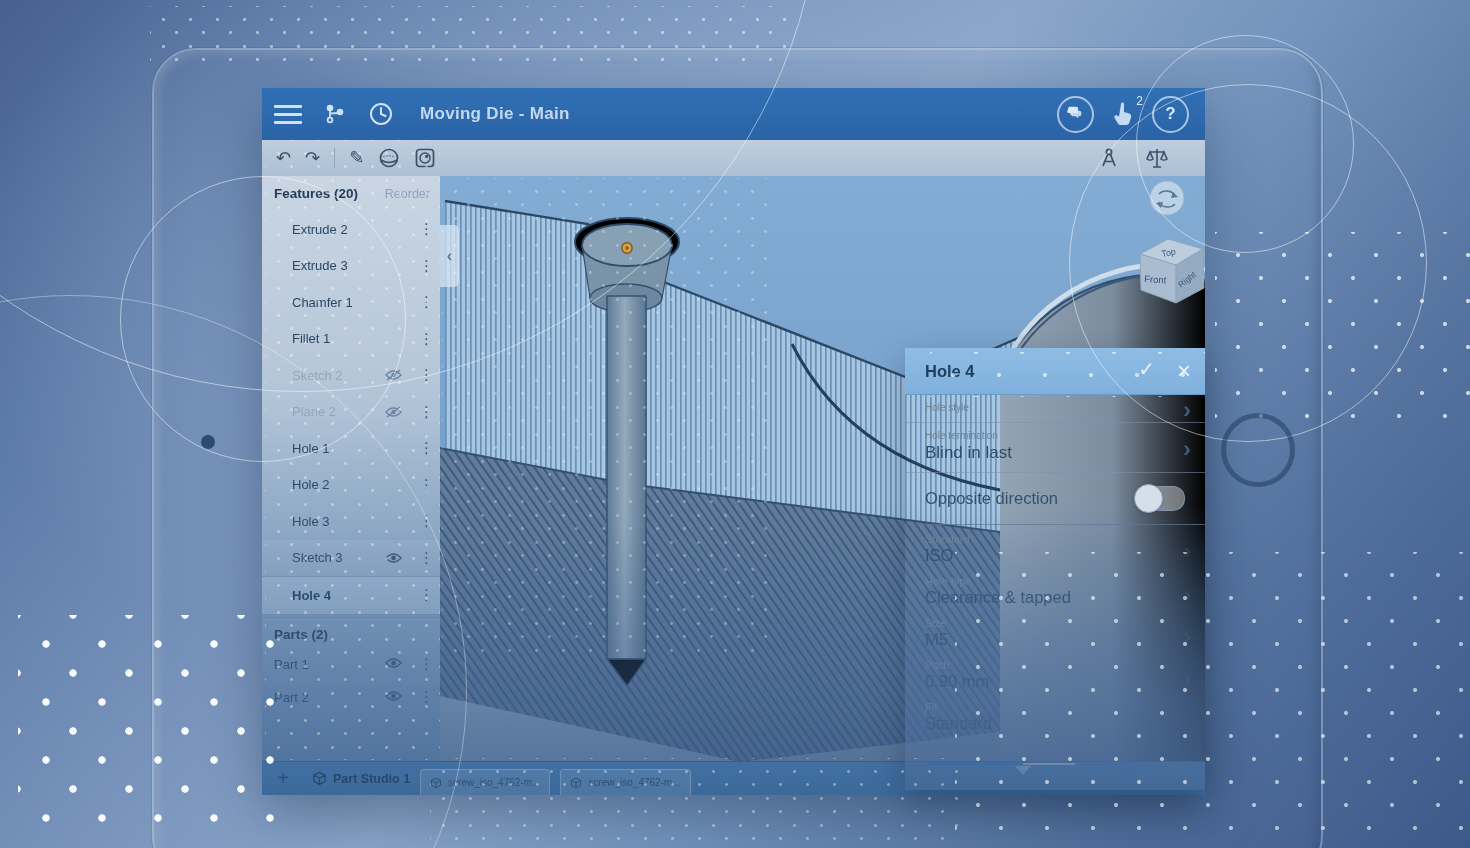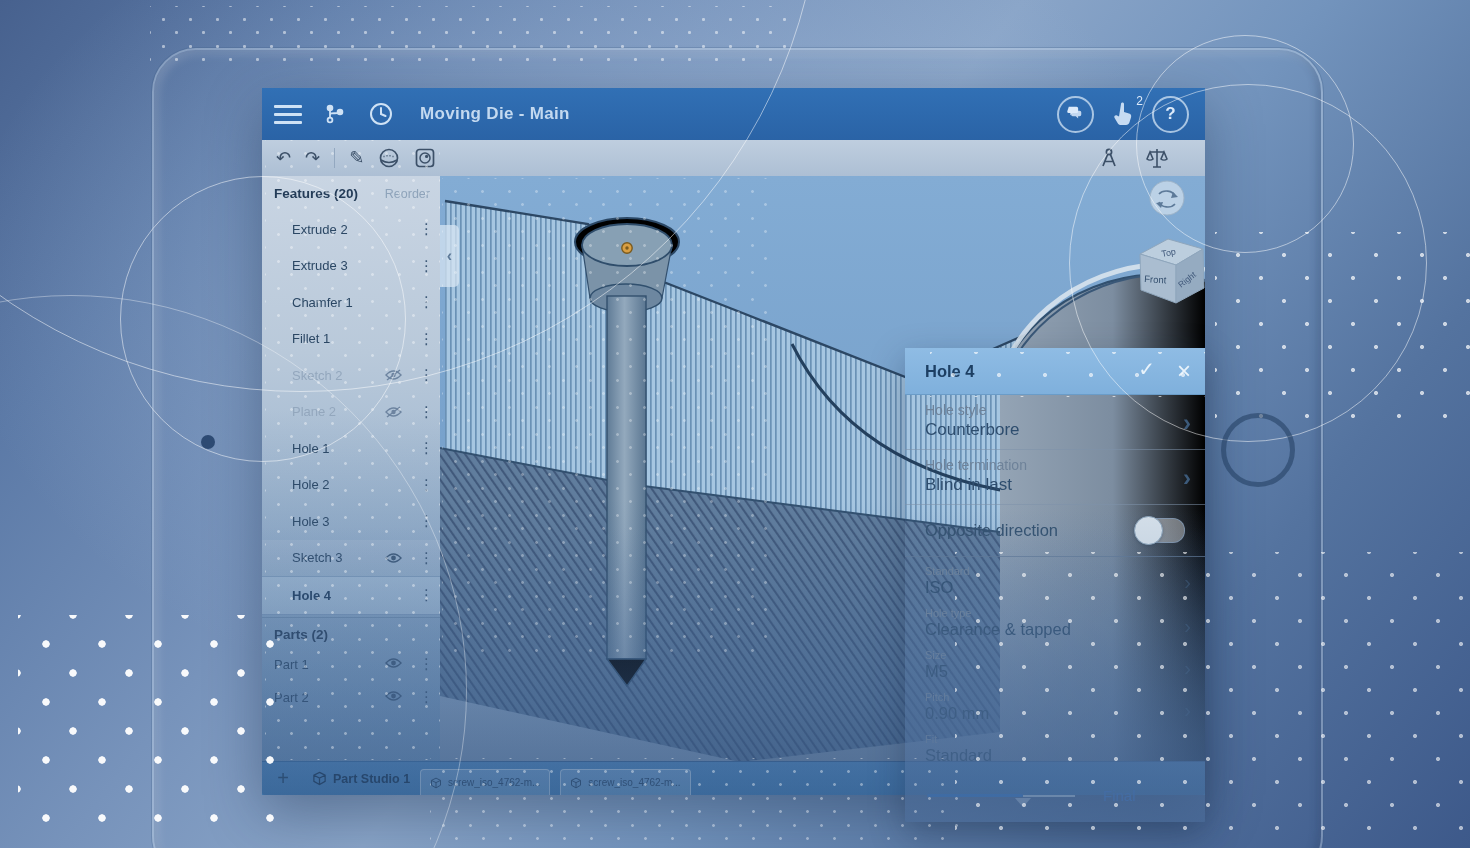--- a/index.html
+++ b/index.html
@@ -140,21 +140,21 @@
   }
   .dlg-head{
     height:46px;background:linear-gradient(#8fbce4,#7fb0dc);display:flex;align-items:center;
     padding:0 14px 0 20px;border-bottom:1px solid #6a9cc8;
   }
   .dlg-head .t{font-size:16.5px;font-weight:bold;color:#1d3f63;}
   .dlg-head .btns{margin-left:auto;display:flex;gap:22px;}
   .dlg-head .btns span{font-size:20px;color:#e9f3fb;cursor:pointer;line-height:1;}
   .dlg-body{position:relative;background:linear-gradient(#cfd8e2 0%,#c2cedb 40%,#a9bcd2 75%,#97aecа 100%,#97aeca 100%);padding:0;}
   .drow{position:relative;padding:7px 20px 9px 20px;border-bottom:1px solid rgba(125,145,170,.55);}
-  .drow .sl{font-size:14px;color:#6e8299;}
+  .drow .sl{font-size:10px;color:#6e8299;}
   .drow .v{font-size:17px;color:#2e4d6e;margin-top:2px;}
   .drow .chev{position:absolute;right:14px;top:50%;transform:translateY(-46%);font-size:24px;color:#3c5a7a;font-weight:bold;cursor:pointer;}
   .trow{display:flex;align-items:center;padding:13px 20px;border-bottom:1px solid rgba(95,120,150,.7);}
   .trow .v{font-size:16.5px;color:#33516f;}
   .toggle{margin-left:auto;width:48px;height:23px;border-radius:12px;background:rgba(255,255,255,.38);
     border:1px solid rgba(130,155,185,.7);position:relative;cursor:pointer;}
   .toggle .knob{position:absolute;left:-2px;top:-3px;width:27px;height:27px;border-radius:50%;
     background:#d4dfe9;border:1.5px solid #8aa2b8;box-shadow:0 1px 3px rgba(30,55,85,.3);}
   .param{position:relative;padding:4px 20px 6px 20px;}
   .param .sl{font-size:11px;color:#6e8299;}
@@ -465,21 +465,20 @@
   <div class="dlg-head">
     <span class="t">Hole 4</span>
     <span class="btns">
       <span>✓</span>
       <span style="font-size:24px;">×</span>
     </span>
   </div>
   <div class="dlg-body">
     <div class="drow">
       <div class="sl">Hole style</div>
-      <div class="v">Counterbore</div>
       <span class="chev">›</span>
     </div>
     <div class="drow">
       <div class="sl">Hole termination</div>
       <div class="v">Blind in last</div>
       <span class="chev">›</span>
     </div>
     <div class="trow">
       <span class="v">Opposite direction</span>
       <span class="toggle">

